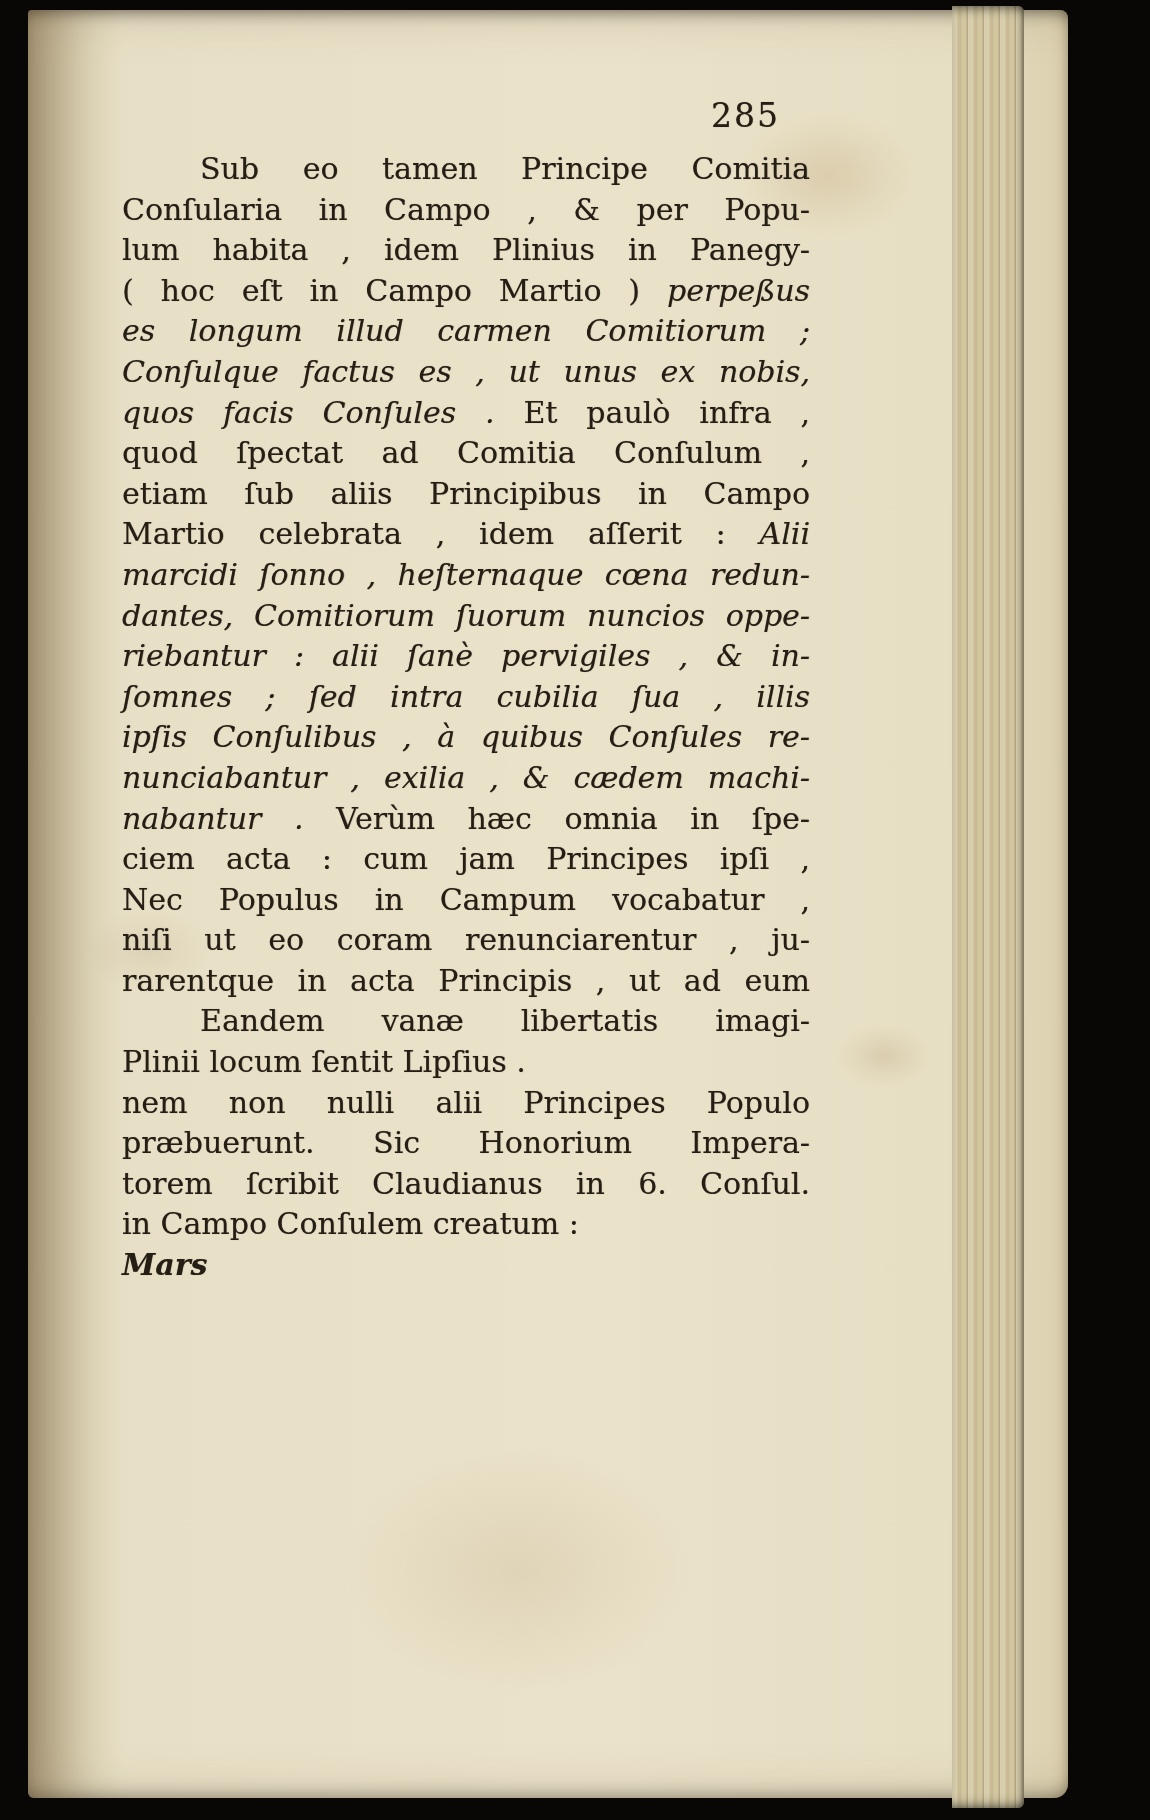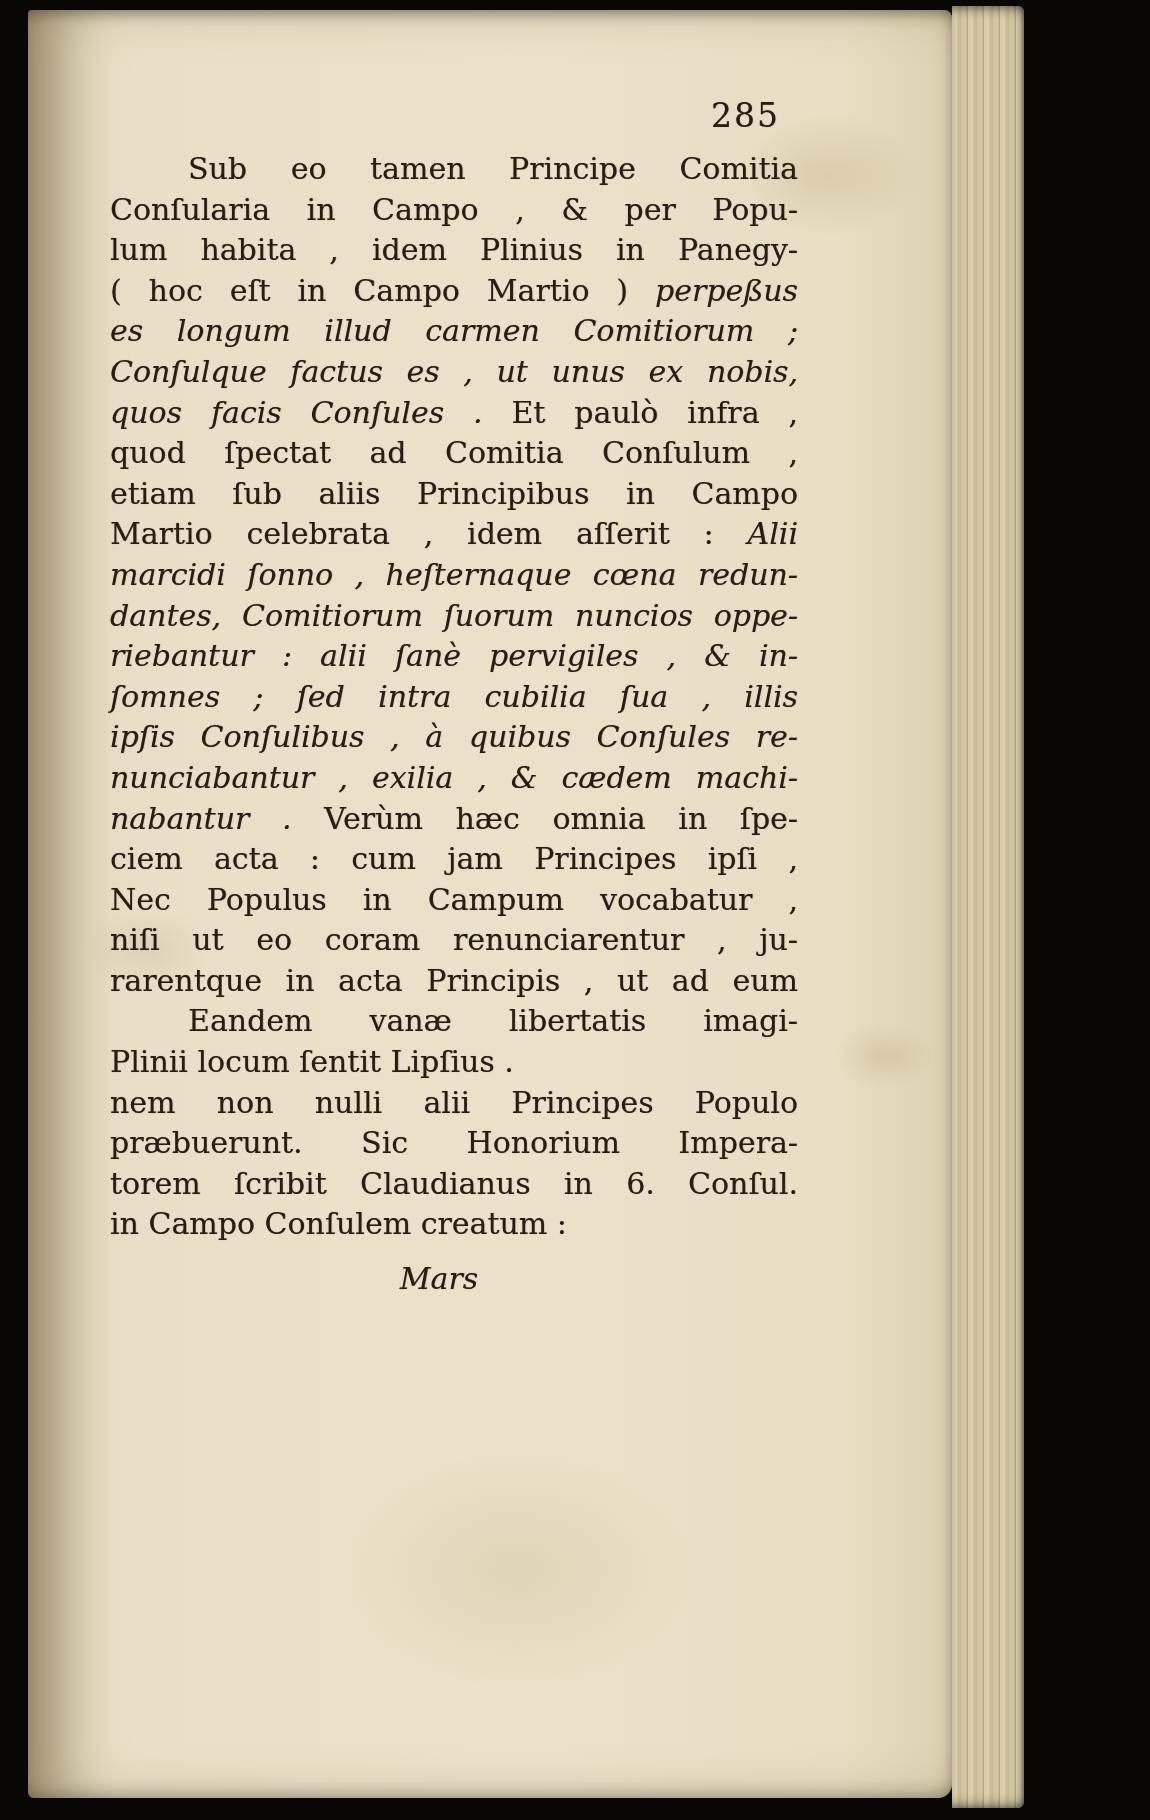--- a/index.html
+++ b/index.html
@@ -11,21 +11,21 @@
     height: 1820px;
     background: #080706;
     overflow: hidden;
     font-family: "DejaVu Serif", serif;
   }
 
   .page {
     position: absolute;
     left: 28px;
     top: 10px;
-    width: 924px;
+    width: 1040px;
     height: 1788px;
     background:
       radial-gradient(130px 90px at 800px 165px, rgba(168,128,74,0.20), rgba(168,128,74,0) 70%),
       radial-gradient(70px 46px at 856px 1046px, rgba(150,110,60,0.16), rgba(150,110,60,0) 70%),
       radial-gradient(240px 170px at 490px 1560px, rgba(158,120,70,0.13), rgba(158,120,70,0) 72%),
       radial-gradient(90px 60px at 120px 940px, rgba(120,90,50,0.10), rgba(120,90,50,0) 70%),
       linear-gradient(90deg, #d9cdab 0%, #e8e0c6 9%, #eae2c9 55%, #e7dfc4 88%, #dcd1b0 100%);
     border-radius: 4px 8px 14px 6px;
     box-shadow:
       inset 48px 0 70px -30px rgba(70,45,18,0.55),
@@ -60,21 +60,21 @@
     padding-right: 18px;
     text-align: right;
     font-size: 33px;
     letter-spacing: 2px;
     color: var(--ink, #251e14);
     text-shadow: 0.3px 0.3px 0.7px rgba(35,25,15,0.55);
   }
 
   .text-block {
     position: absolute;
-    left: 82px;
+    left: 94px;
     top: 139px;
     width: 688px;
     font-size: 30px;
     line-height: 40.6px;
     color: var(--ink, #251e14);
     text-shadow: 0.3px 0.3px 0.7px rgba(35,25,15,0.5);
   }
 
   .line {
     text-align: justify;
@@ -83,24 +83,24 @@
   }
   .line.no-just {
     text-align-last: left;
     -moz-text-align-last: left;
   }
   .line.indent { text-indent: 78px; }
 
   .it { font-style: italic; }
 
   .catchword {
-    margin-top: 14px;
     padding-right: 30px;
-    text-align: center;
+    text-align: left;
     font-style: italic;
+    font-weight: bold;
   }
 </style>
 </head>
 <body>
 
 <div class="frame">
   <div class="page">
     <div class="page-number">285</div>
     <div class="text-block">
       <div id="lines">

